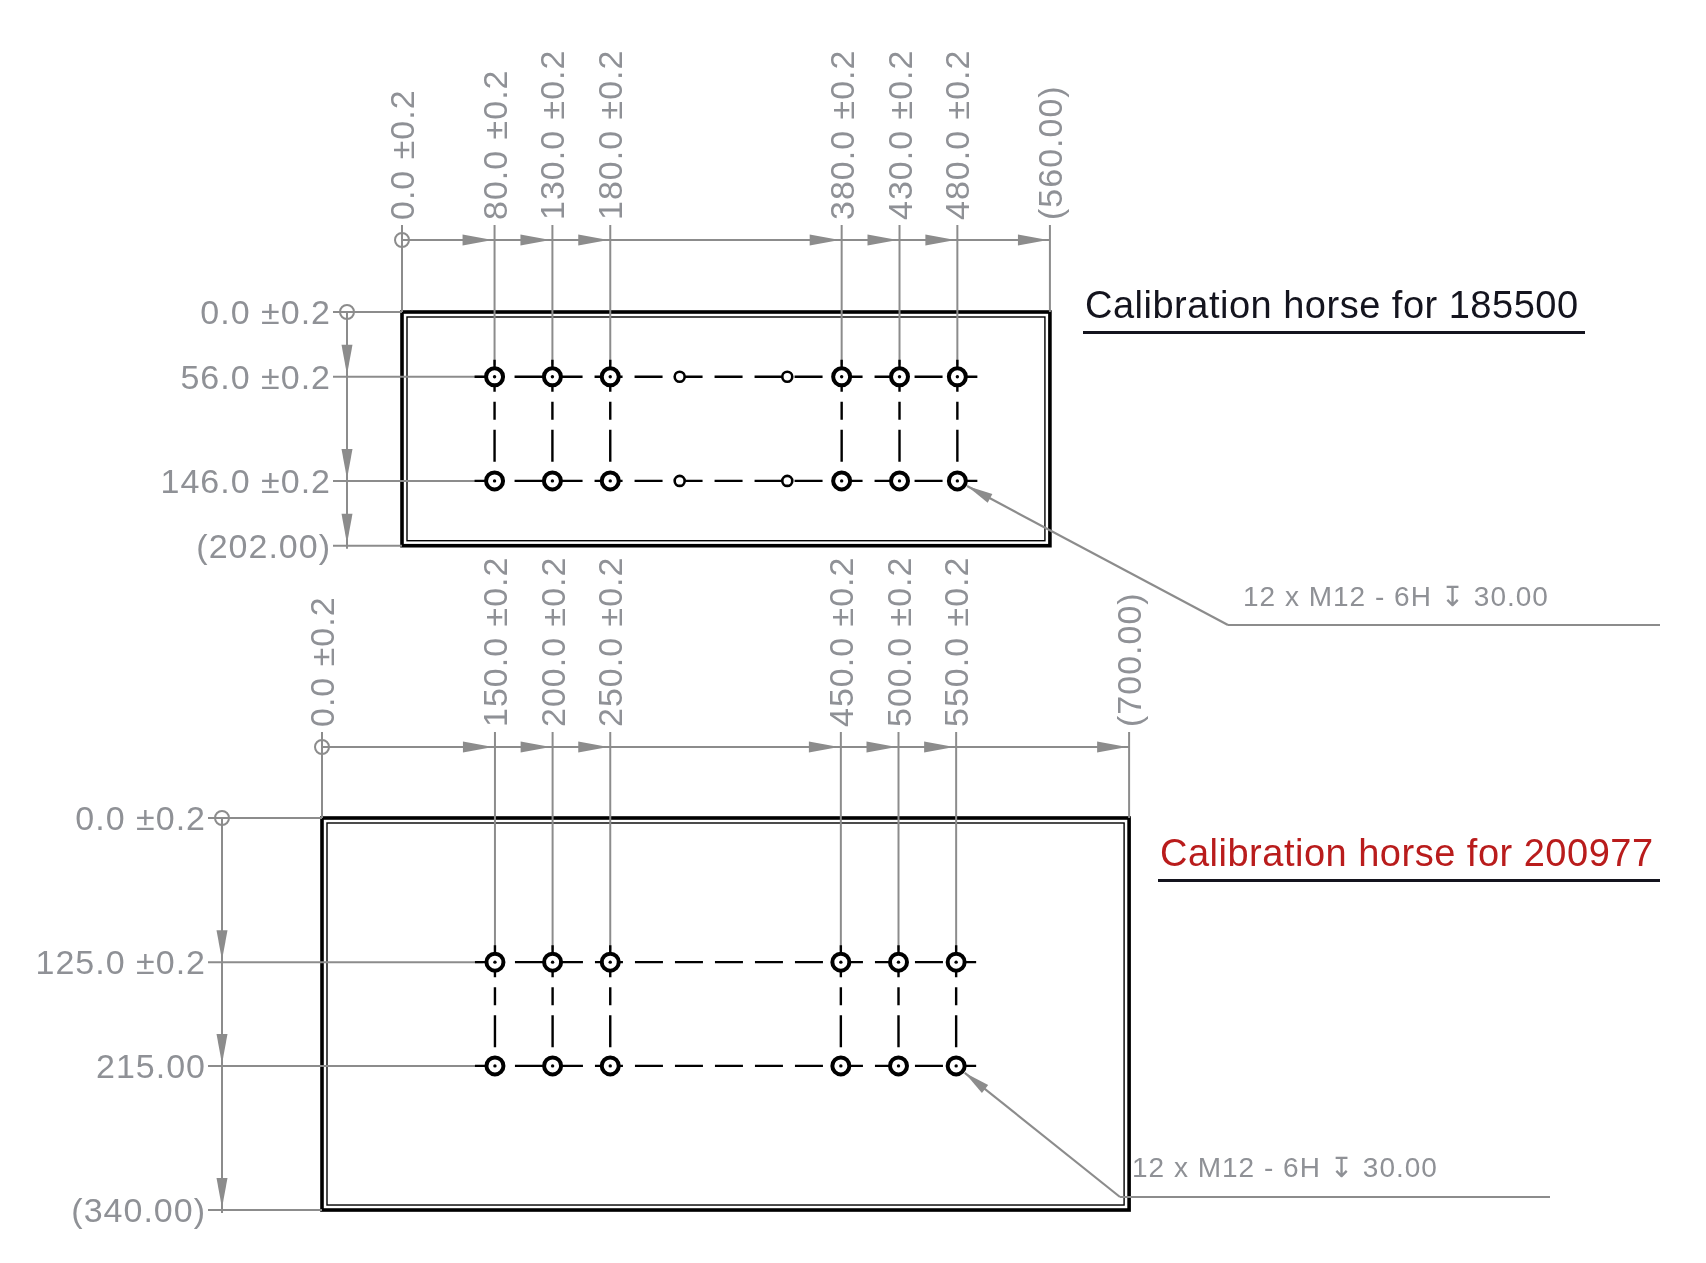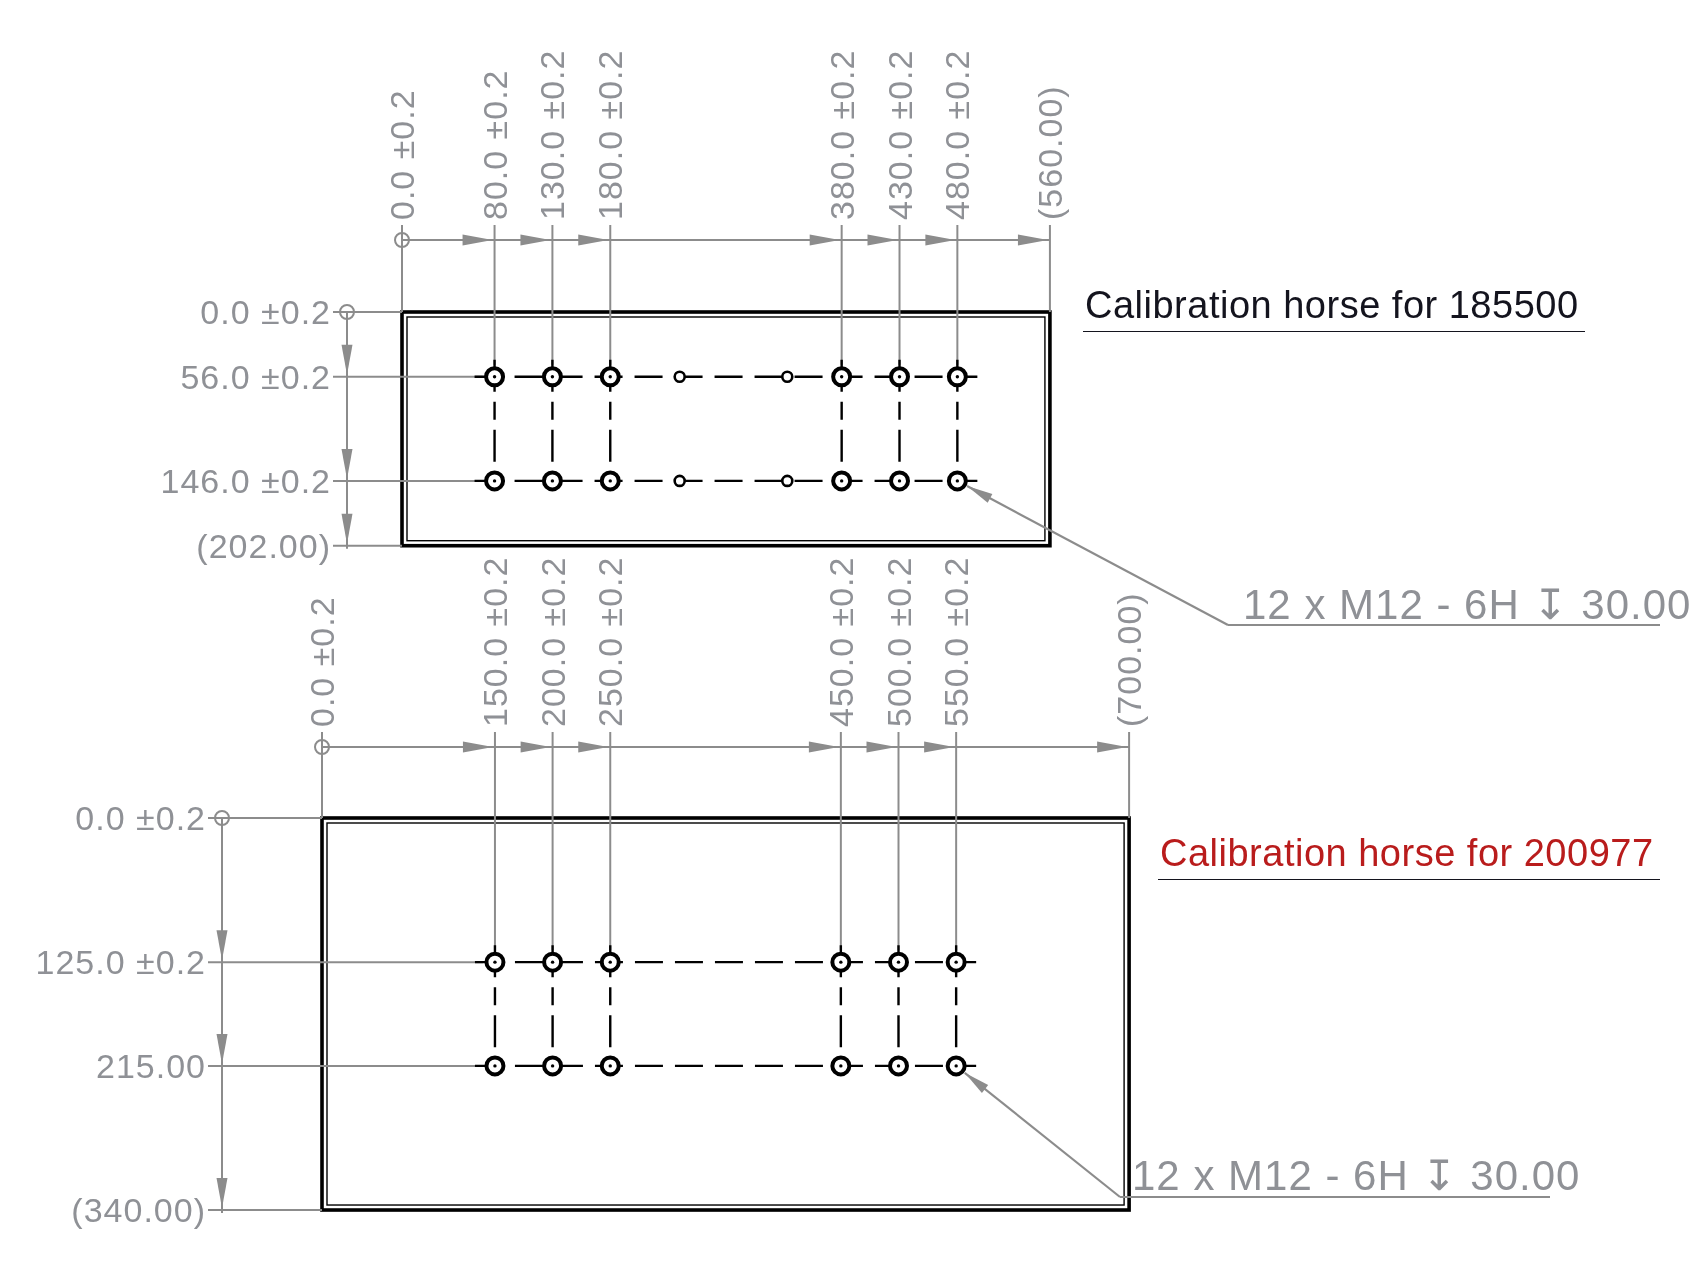--- a/index.html
+++ b/index.html
@@ -3,26 +3,26 @@
 <meta charset="utf-8">
 <style>
   html,body{margin:0;padding:0;background:#ffffff;}
   .stage{
     position:relative;width:1706px;height:1263px;background:#ffffff;overflow:hidden;
     font-family:"Liberation Sans","DejaVu Sans",sans-serif;
   }
   .stage svg{position:absolute;left:0;top:0;}
   .drawing-title{
     position:absolute;font-size:38px;letter-spacing:.5px;white-space:nowrap;
-    border-bottom:1px solid #0ea5e9;padding:0 6px 4px 2px;color:#14141e;
+    border-bottom:3px solid #0ea5e9;padding:0 6px 4px 2px;color:#14141e;
   }
   .title-1{left:1083px;top:284px;}
   .title-2{left:1158px;top:832px;}
   .thread-callout{
-    position:absolute;font-size:42px;letter-spacing:1px;white-space:nowrap;color:#8f9196;
+    position:absolute;font-size:28px;letter-spacing:1px;white-space:nowrap;color:#8f9196;
   }
   .callout-1{left:1243px;top:580px;}
   .callout-2{left:1132px;top:1151px;}
   text{font-family:"Liberation Sans","DejaVu Sans",sans-serif;}
 </style>
 </head>
 <body>
 
 <div class="stage" style="background: rgb(255, 255, 255);">
   <svg id="cad-svg" width="1706" height="1263" viewBox="0 0 1706 1263">

